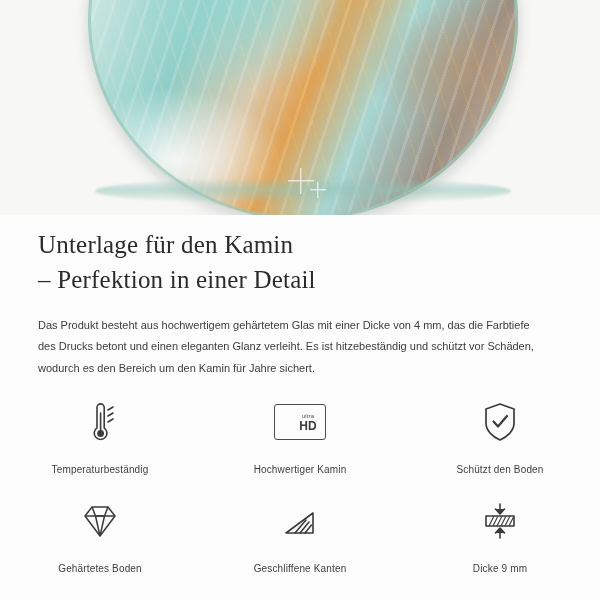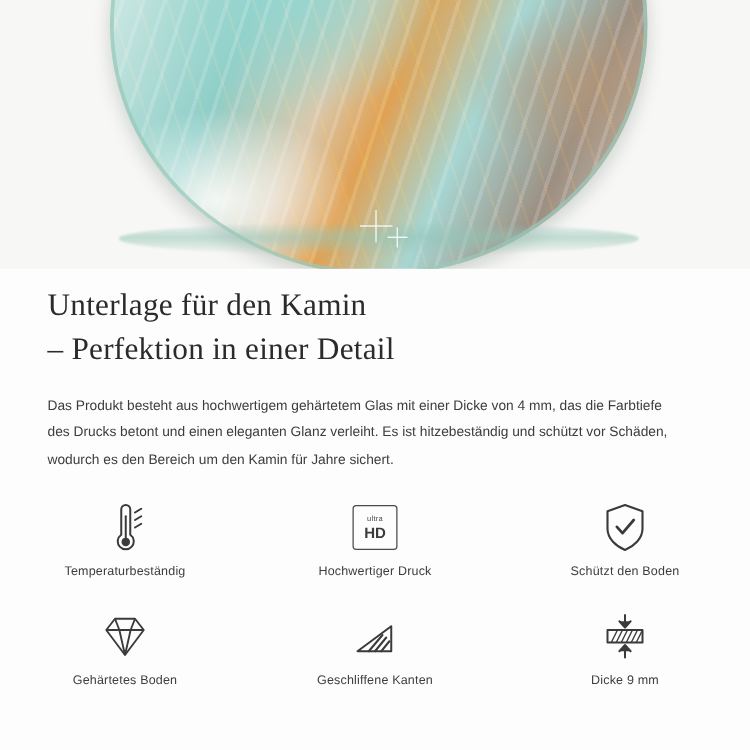--- a/index.html
+++ b/index.html
@@ -140,37 +140,38 @@
     align-items: center;
     justify-content: flex-start;
   }
   .feature-icon {
     height: 48px;
     display: flex;
     align-items: center;
     justify-content: center;
   }
   .feature-label {
-    margin-top: 6px;
+    margin-top: 18px;
     font-size: 10px;
     color: #3d3d3d;
     text-align: center;
     letter-spacing: 0.15px;
   }
   svg { display: block; }
   .hd-box {
     width: 34px;
     height: 34px;
     border: 1.6px solid #4a4a4a;
     border-radius: 3px;
     display: flex;
     flex-direction: column;
     align-items: center;
     justify-content: center;
     line-height: 1;
+    padding-left: 16px;
   }
   .hd-top {
     font-size: 6px;
     color: #4a4a4a;
     letter-spacing: 0.2px;
   }
   .hd-bottom {
     font-size: 12px;
     font-weight: bold;
     color: #3a3a3a;
@@ -216,21 +217,21 @@
       <div class="feature-label">Temperaturbeständig</div>
     </div>
 
     <div class="feature">
       <div class="feature-icon">
         <div class="hd-box">
           <span class="hd-top">ultra</span>
           <span class="hd-bottom">HD</span>
         </div>
       </div>
-      <div class="feature-label">Hochwertiger Druck</div>
+      <div class="feature-label">Hochwertiger Kamin</div>
     </div>
 
     <div class="feature">
       <div class="feature-icon">
         <svg width="40" height="46" viewBox="0 0 40 46">
           <path d="M20 5 L34 10 V24 C34 32 27 38 20 41 C13 38 6 32 6 24 V10 Z" fill="none" stroke="#3a3a3a" stroke-width="1.7" stroke-linejoin="round"></path>
           <path d="M13.5 22.5 L18 27.5 L27 17" fill="none" stroke="#3a3a3a" stroke-width="2.2" stroke-linecap="round" stroke-linejoin="round"></path>
         </svg>
       </div>
       <div class="feature-label">Schützt den Boden</div>

